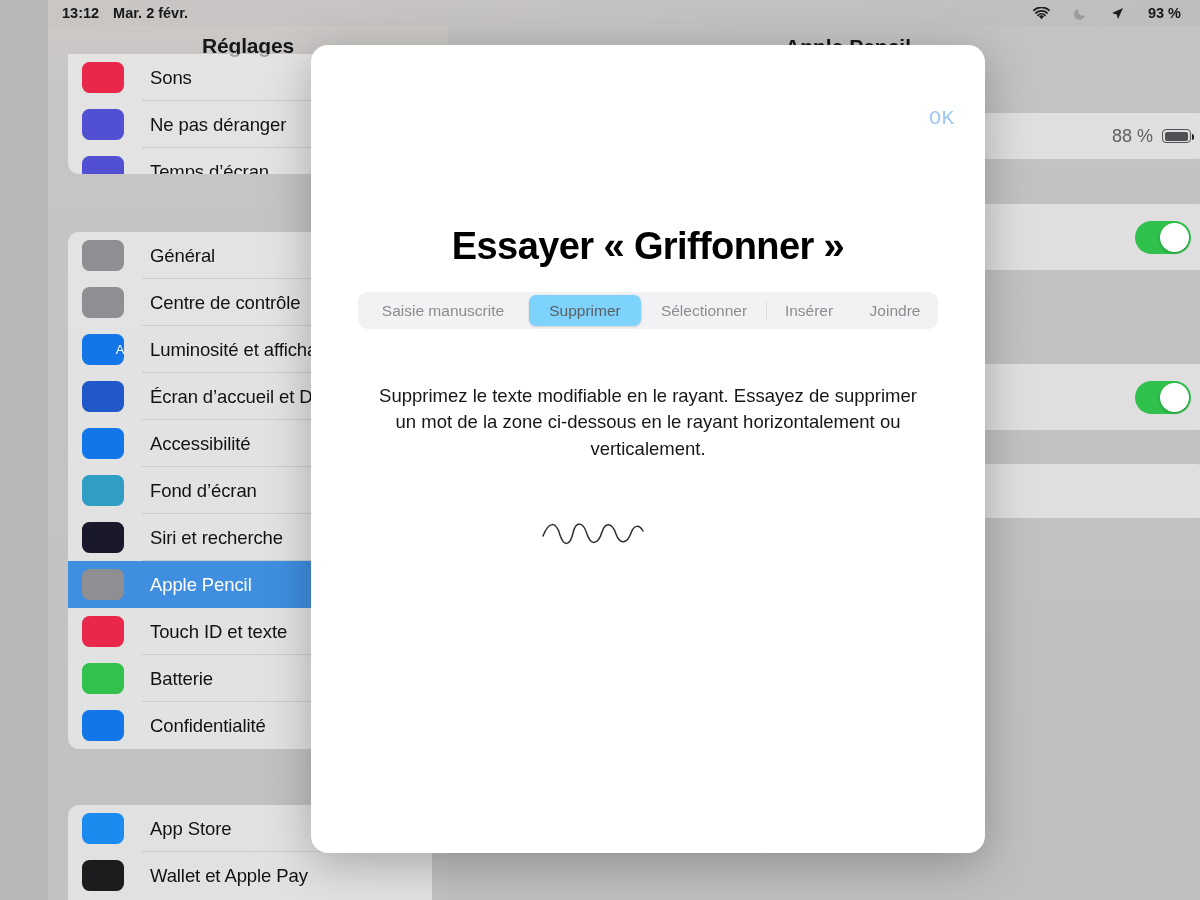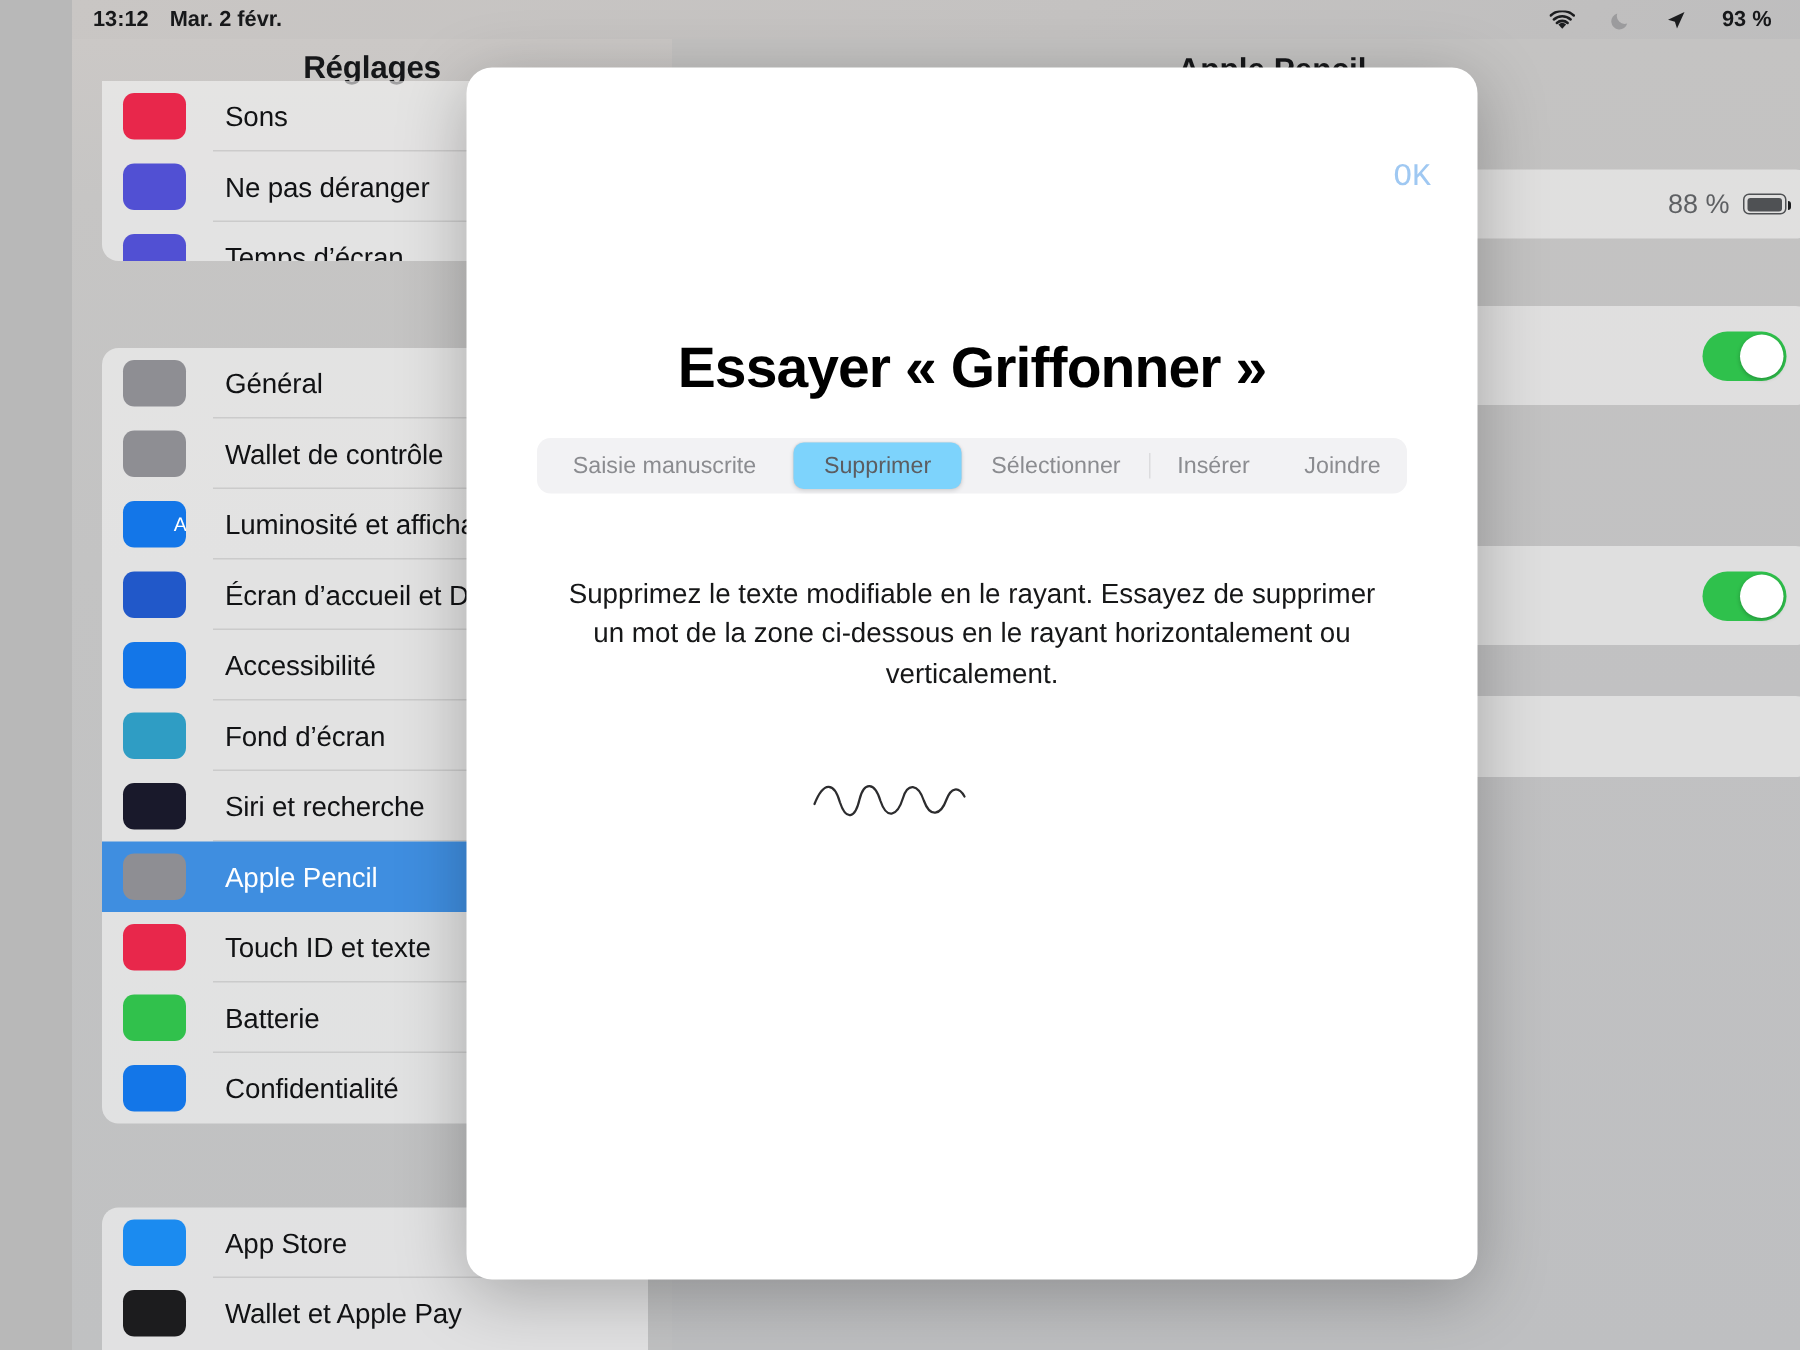--- a/index.html
+++ b/index.html
@@ -296,21 +296,21 @@
       </div>
       <div class="srow">
         <span class="sicon" style="background:#8e8e93">
           <svg width="19" height="19" viewBox="0 0 19 19">
             <rect x="3.4" y="2.6" width="12.2" height="6.3" rx="3.15" fill="#fff" opacity="0.75"></rect>
             <circle cx="6.6" cy="5.75" r="2.1" fill="#6d6d72"></circle>
             <rect x="3.4" y="10.1" width="12.2" height="6.3" rx="3.15" fill="#fff" opacity="0.75"></rect>
             <circle cx="12.4" cy="13.25" r="2.1" fill="#6d6d72"></circle>
           </svg>
         </span>
-        <span class="slabel">Wallet de contrôle</span>
+        <span class="slabel">Centre de contrôle</span>
         <span class="sep"></span>
       </div>
       <div class="srow">
         <span class="sicon" style="background:#1376e8;font-size:13px;letter-spacing:-0.5px;">AA</span>
         <span class="slabel">Luminosité et affichage</span>
         <span class="sep"></span>
       </div>
       <div class="srow">
         <span class="sicon" style="background:#2158c9">
           <svg width="26" height="26" viewBox="0 0 26 26">

